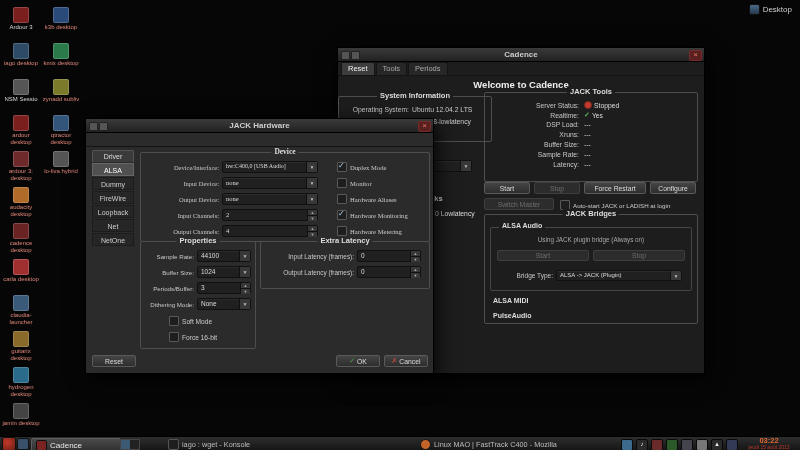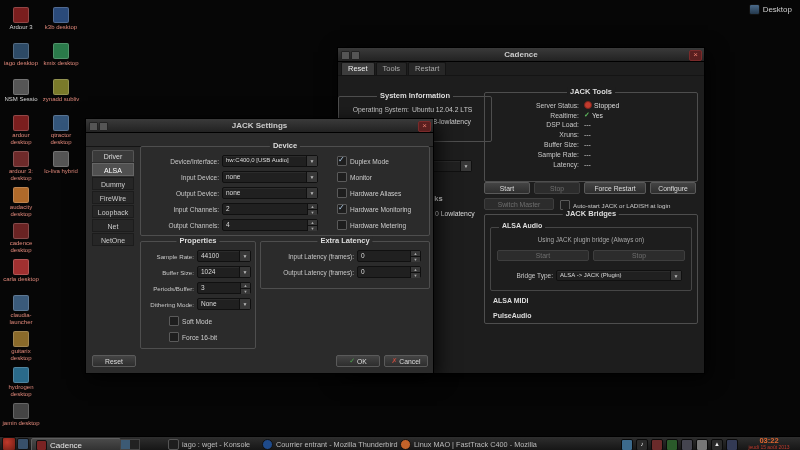--- a/index.html
+++ b/index.html
@@ -192,24 +192,25 @@
   <div class="win cad" style="left:337px;top:47px;width:366px;height:325px;z-index:2;">
     <div class="tbar">
       <span class="wicon" style="left:3px"></span>
       <span class="wicon" style="left:13px"></span>
       <span class="ttl">Cadence</span>
       <span class="closebtn">×</span>
     </div>
     <div class="tabs" style="left:3px;top:14px;">
       <div class="tab sel">Reset</div>
       <div class="tab">Tools</div>
-      <div class="tab">Restart</div>
+      <div class="tab">Periods</div>
     </div>
     <div class="tabline" style="top:27px"></div>
 
+    <div class="welcome" style="top:31px">Welcome to Cadence</div>
 
     <div class="grp" style="left:0;top:48px;width:152px;height:44px;">
       <span class="gt">System Information</span>
       <div class="inforow" style="left:4px;top:9px;">
         <span class="lbl">Operating System:</span>
         <span>Ubuntu 12.04.2 LTS</span>
       </div>
       <div class="inforow" style="left:4px;top:21px;">
         <span class="lbl">Kernel Version:</span>
         <span>3.8.0-28-lowlatency</span>
@@ -313,36 +314,36 @@
       </div>
       <div class="plainhead" style="left:8px;top:82px;">ALSA MIDI</div>
       <div class="plainhead" style="left:8px;top:97px;">PulseAudio</div>
     </div>
   </div>
 
   <div class="win jack" style="left:85px;top:118px;width:347px;height:254px;z-index:5;">
     <div class="tbar">
       <span class="wicon" style="left:3px"></span>
       <span class="wicon" style="left:13px"></span>
-      <span class="ttl">JACK Settings</span>
+      <span class="ttl">JACK Hardware</span>
       <span class="closebtn">×</span>
     </div>
     <div class="tabline" style="top:27px"></div>
 
     <div class="dtabcell" style="left:6px;top:31px;">Driver</div>
     <div class="abs" style="left:6px;top:44px;">
       <div class="ditem sel">ALSA</div>
       <div class="ditem">Dummy</div>
       <div class="ditem">FireWire</div>
       <div class="ditem">Loopback</div>
       <div class="ditem">Net</div>
       <div class="ditem">NetOne</div>
     </div>
 
-    <div class="grp" style="left:54px;top:27px;width:288px;height:88px;">
+    <div class="grp" style="left:54px;top:33px;width:288px;height:88px;font-family:Liberation Serif, serif;">
       <span class="gt">Device</span>
 
       <div class="frow" style="left:4px;top:8px;">
         <span class="lbl" style="width:74px;margin-right:3px;">Device/Interface:</span>
         <div class="combo" style="width:96px;">
             <span class="cval" style="font-size:6px">hw:C400,0 [USB Audio]</span>
             <span class="carr">▼</span>
           </div>
       </div>
       <div class="frow" style="left:4px;top:24px;">
@@ -500,25 +501,21 @@
         <span class="pager">
           <span></span>
           <span></span>
         </span>
       </div>
 
     <div class="tk taskentry" style="left:168px;width:88px;">
       <span class="tkicon" style="background:#1e1e1e;border-color:#555"></span>
       <span>iago : wget - Konsole</span>
     </div>
-    <div class="tk taskentry" style="left:262px;width:140px;">
-      <span class="tkicon" style="background:#1e4a8a;border-radius:50%"></span>
-      <span>Courrier entrant - Mozilla Thunderbird</span>
-    </div>
-    <div class="tk taskentry" style="left:400px;width:138px;">
+    <div class="tk taskentry" style="left:420px;width:138px;">
       <span class="tkicon" style="background:#c2632a;border-radius:50%"></span>
       <span>Linux MAO | FastTrack C400 - Mozilla</span>
     </div>
 
     <div class="tray">
       <span class="trayic" style="background:#3c6a8c"></span>
       <span class="trayic" style="background:#2a2a2a">♪</span>
       <span class="trayic" style="background:#6a2a2a"></span>
       <span class="trayic" style="background:#2a5a2a"></span>
       <span class="trayic" style="background:#44444f"></span>

